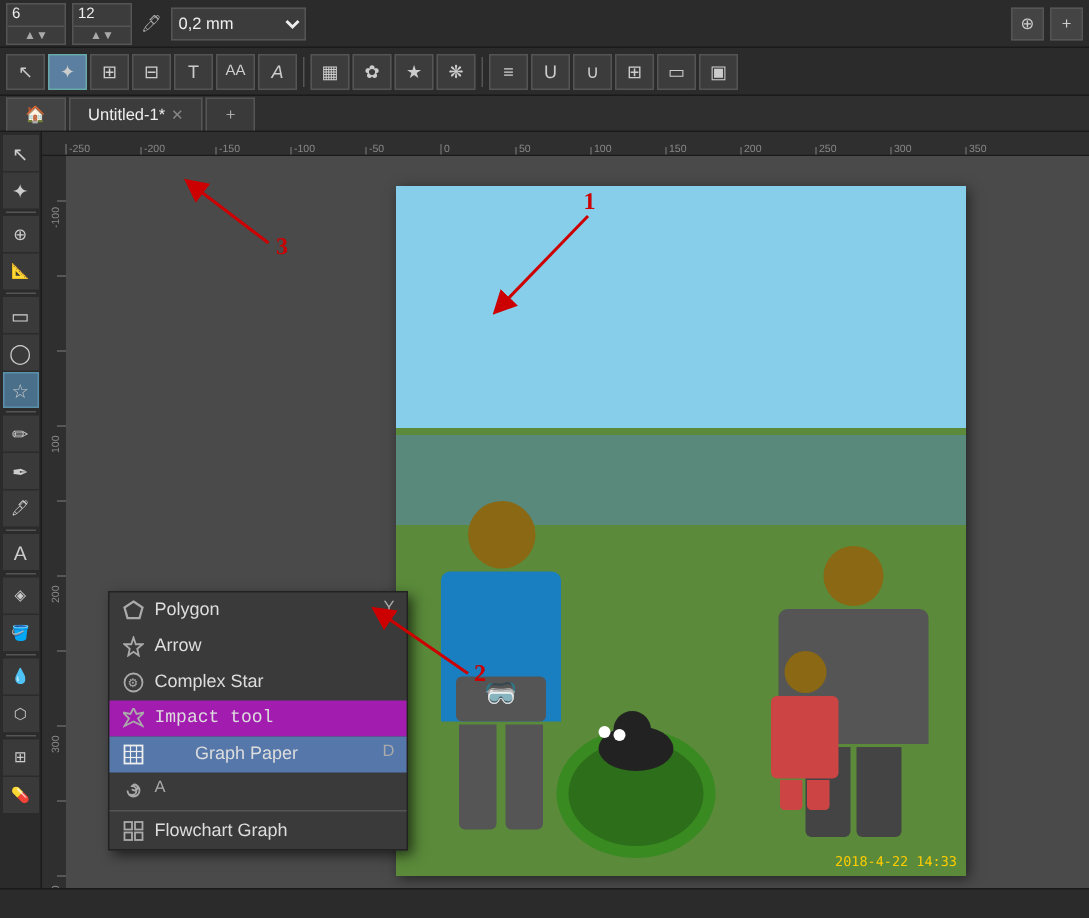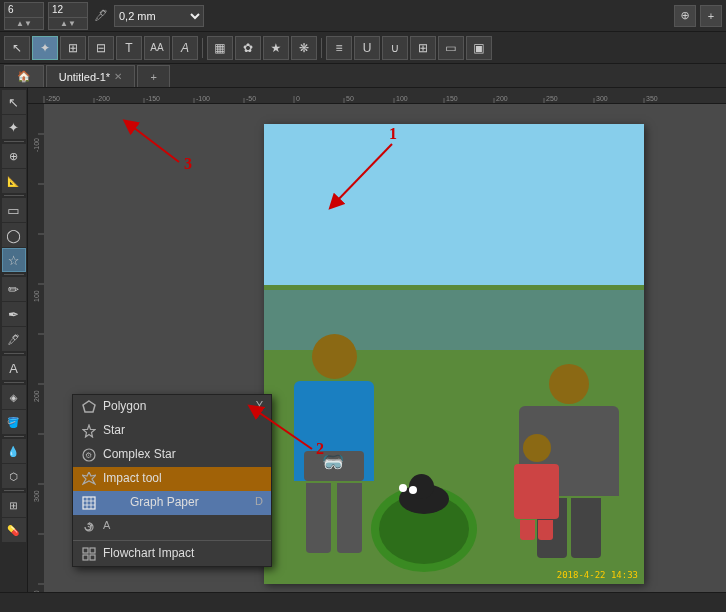--- a/index.html
+++ b/index.html
@@ -246,21 +246,22 @@
       gap: 6px;
       color: #ddd;
       font-size: 12px;
       height: 24px;
     }
     .menu-item.highlighted {
       background: #5577aa;
       gap: 33px;
     }
     .menu-item.active-item {
-      background: #a16207;
+      background: #a21caf;
+      font-family: Liberation Mono, monospace;
     }
     .menu-icon {
       width: 16px;
       height: 16px;
       display: flex;
       align-items: center;
       justify-content: center;
       font-size: 11px;
       color: #aaa;
       flex-shrink: 0;
@@ -537,21 +538,21 @@
           </div>
           <span class="menu-label">Polygon</span>
           <span class="menu-shortcut">Y</span>
         </div>
         <div class="menu-item">
           <div class="menu-icon">
             <svg width="14" height="14" viewBox="0 0 14 14">
                 <polygon points="7,1 8.5,5.5 13,5.5 9.5,8.5 10.5,13 7,10.5 3.5,13 4.5,8.5 1,5.5 5.5,5.5" fill="none" stroke="#aaa" stroke-width="1.2"></polygon>
               </svg>
           </div>
-          <span class="menu-label">Star</span>
+          <span class="menu-label">Arrow</span>
           <span class="menu-shortcut"></span>
         </div>
         <div class="menu-item">
           <div class="menu-icon">
             <svg width="14" height="14" viewBox="0 0 14 14">
                 <circle cx="7" cy="7" r="6" fill="none" stroke="#aaa" stroke-width="1.2"></circle>
                 <text x="3" y="10" font-size="8" fill="#aaa">⚙</text>
               </svg>
           </div>
           <span class="menu-label">Complex Star</span>
@@ -590,21 +591,21 @@
         <div class="menu-separator"></div>
         <div class="menu-item">
           <div class="menu-icon">
             <svg width="14" height="14" viewBox="0 0 14 14">
                 <rect x="1" y="1" width="5" height="5" fill="none" stroke="#aaa" stroke-width="1.2"></rect>
                 <rect x="8" y="1" width="5" height="5" fill="none" stroke="#aaa" stroke-width="1.2"></rect>
                 <rect x="1" y="8" width="5" height="5" fill="none" stroke="#aaa" stroke-width="1.2"></rect>
                 <rect x="8" y="8" width="5" height="5" fill="none" stroke="#aaa" stroke-width="1.2"></rect>
               </svg>
           </div>
-          <span class="menu-label">Flowchart Impact</span>
+          <span class="menu-label">Flowchart Graph</span>
           <span class="menu-shortcut"></span>
         </div>
 
       </div>
 
       <div id="annotations">
         <svg width="100%" height="100%" style="position:absolute;top:0;left:0;">
 
           <defs>
             <marker id="arrowhead" markerWidth="8" markerHeight="8" refX="4" refY="4" orient="auto">

